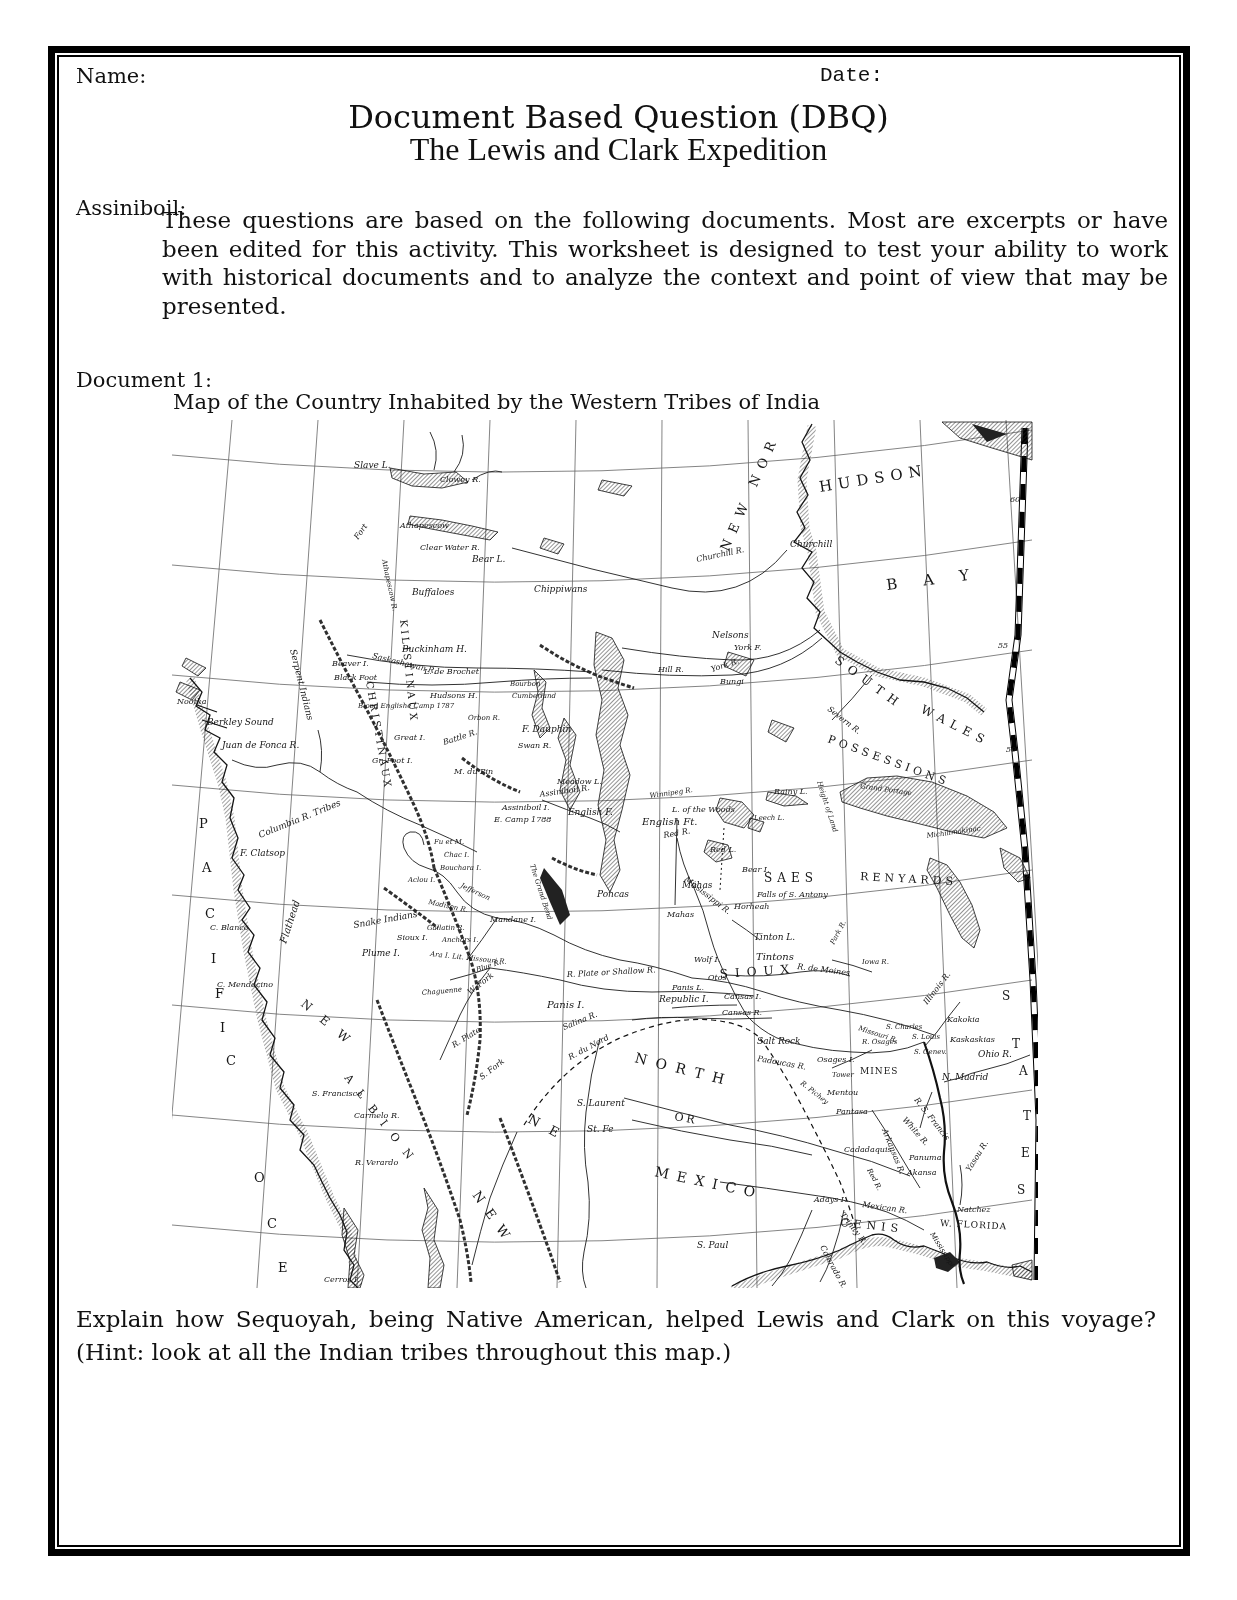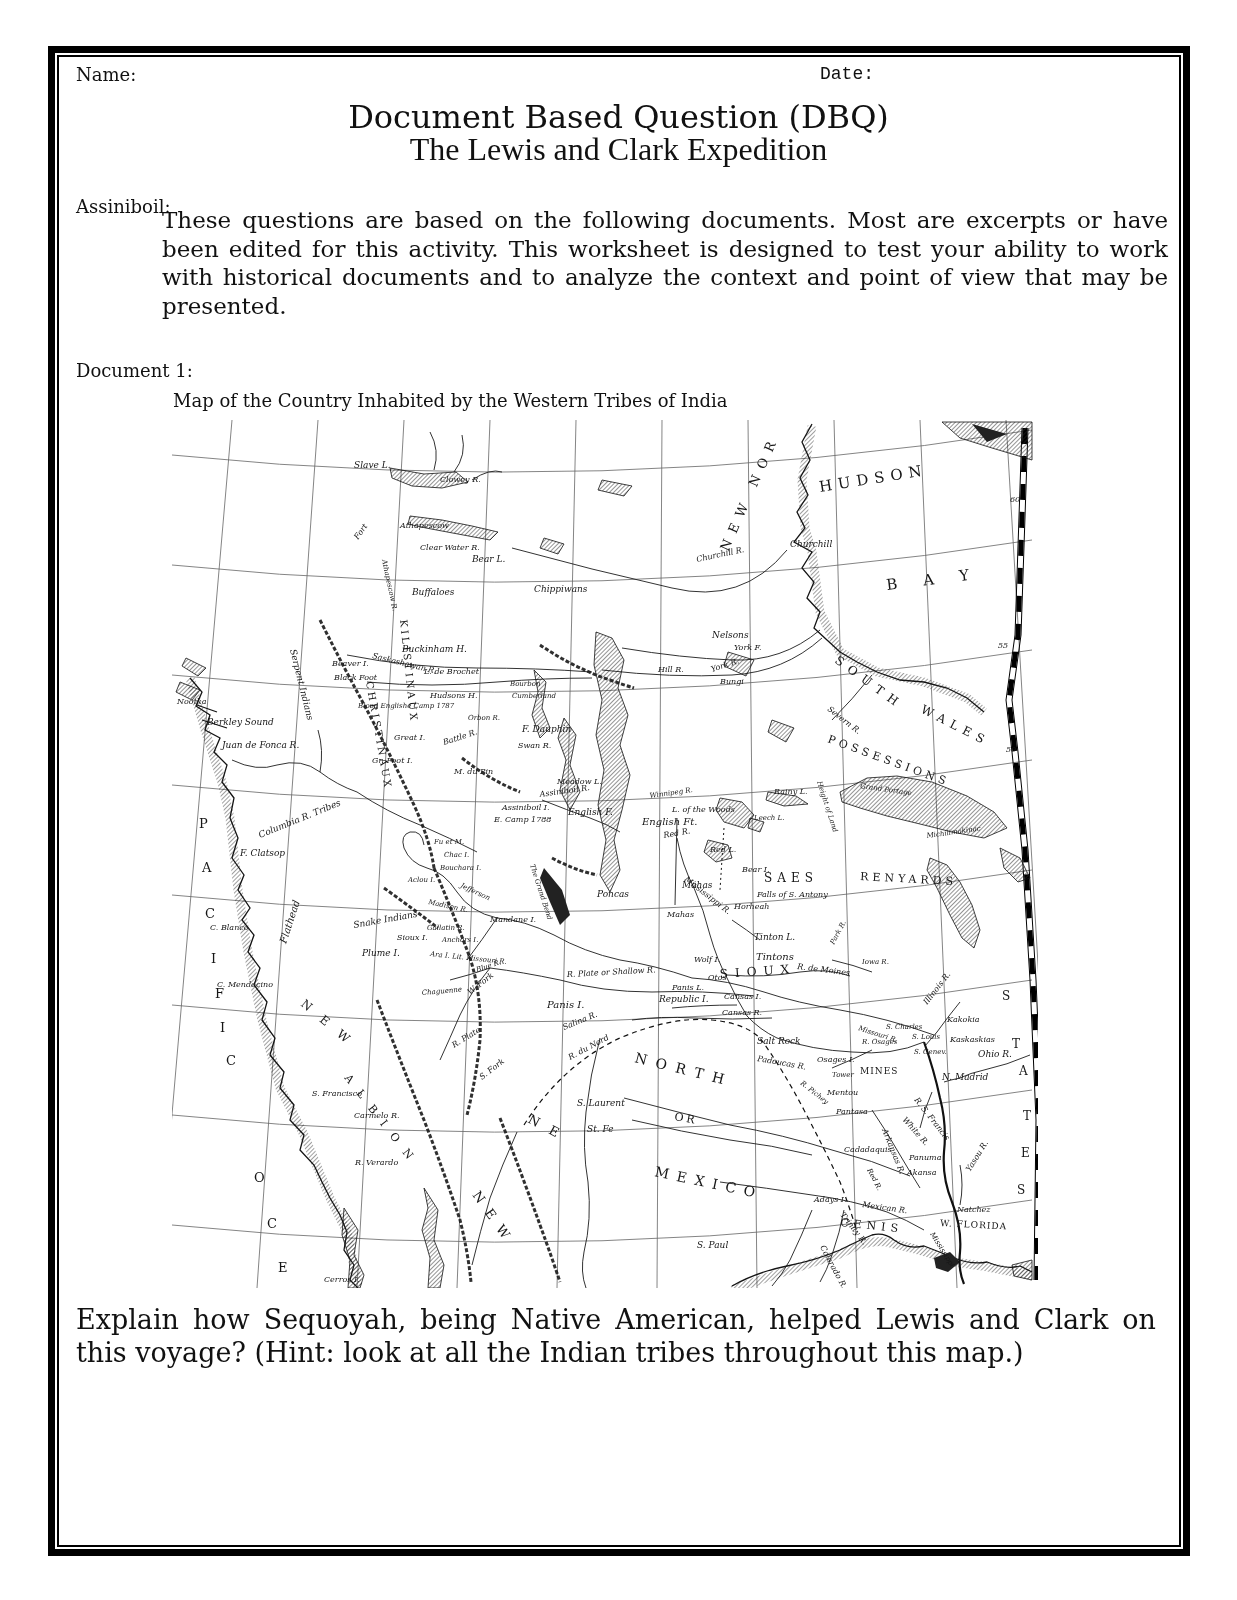--- a/index.html
+++ b/index.html
@@ -1,22 +1,22 @@
 <!DOCTYPE html>
 <html><head>
 <meta charset="utf-8">
 <style>
   html,body{margin:0;padding:0;background:#ffffff;}
   body{width:1237px;height:1600px;position:relative;font-family:"DejaVu Serif",serif;color:#111;}
   .frame{position:absolute;left:48px;top:46px;width:1128px;height:1496px;border:7px solid #000;}
   .frame-inner{position:absolute;inset:2px;border:2px solid #000;}
-  .t{position:absolute;font-size:18px;white-space:pre;}
+  .t{position:absolute;font-size:21px;white-space:pre;}
   .title-line{position:absolute;left:60px;width:1117px;text-align:center;font-size:32px;}
   .para{position:absolute;text-align:justify;font-size:23px;line-height:28.5px;}
-  .qpara{position:absolute;text-align:justify;font-size:27px;line-height:33px;}
+  .qpara{position:absolute;text-align:justify;font-size:23px;line-height:33px;}
   #map-wrap{position:absolute;left:172px;top:420px;width:866px;height:868px;}
   #map-canvas{width:100%;height:100%;}
   #map-canvas text{fill:#161616;font-family:"DejaVu Serif",serif;}
   #map-canvas .it{font-style:italic;}
   #map-canvas .cap{font-style:normal;}
   .grat{stroke:#4a4a4a;stroke-width:0.8;fill:none;opacity:0.85;}
   .riv{stroke:#1c1c1c;stroke-width:0.9;fill:none;}
   .rivb{stroke:#111;stroke-width:2.2;fill:none;}
   .coast{stroke:#141414;stroke-width:1.3;fill:none;}
   .hband{stroke:url(#hatch);stroke-width:9;fill:none;opacity:0.9;}
@@ -38,21 +38,21 @@
 
   <div class="t" style="left:76px;top:64px;">Name:</div>
   <div class="t" style="left:820px;top:64px;font-family:Liberation Mono, monospace;">Date:</div>
 
   <div class="title-line" style="top:98px;">Document Based Question (DBQ)</div>
   <div class="title-line" style="top:131px;font-family:Liberation Serif, serif;">The Lewis and Clark Expedition</div>
 
   <div class="t" style="left:76px;top:196px;">Assiniboil:</div>
   <div class="para" style="left:140px;top:206px;width:1006px;margin-left:22px;">These questions are based on the following documents. Most are excerpts or have been edited for this activity. This worksheet is designed to test your ability to work with historical documents and to analyze the context and point of view that may be presented.</div>
 
-  <div class="t" style="left:76px;top:360px;">Document 1:</div>
+  <div class="t" style="left:76px;top:368px;">Document 1:</div>
   <div class="t" style="left:140px;top:390px;margin-left:33px;">Map of the Country Inhabited by the Western Tribes of India</div>
 
   <div id="map-wrap">
     <svg id="map-canvas" viewBox="0 0 866 868">
       <defs>
         <pattern id="hatch" width="3" height="3" patternUnits="userSpaceOnUse" patternTransform="rotate(45)">
           <line x1="0" y1="0" x2="0" y2="3" stroke="#2a2a2a" stroke-width="1"></line>
         </pattern>
       </defs>
 

